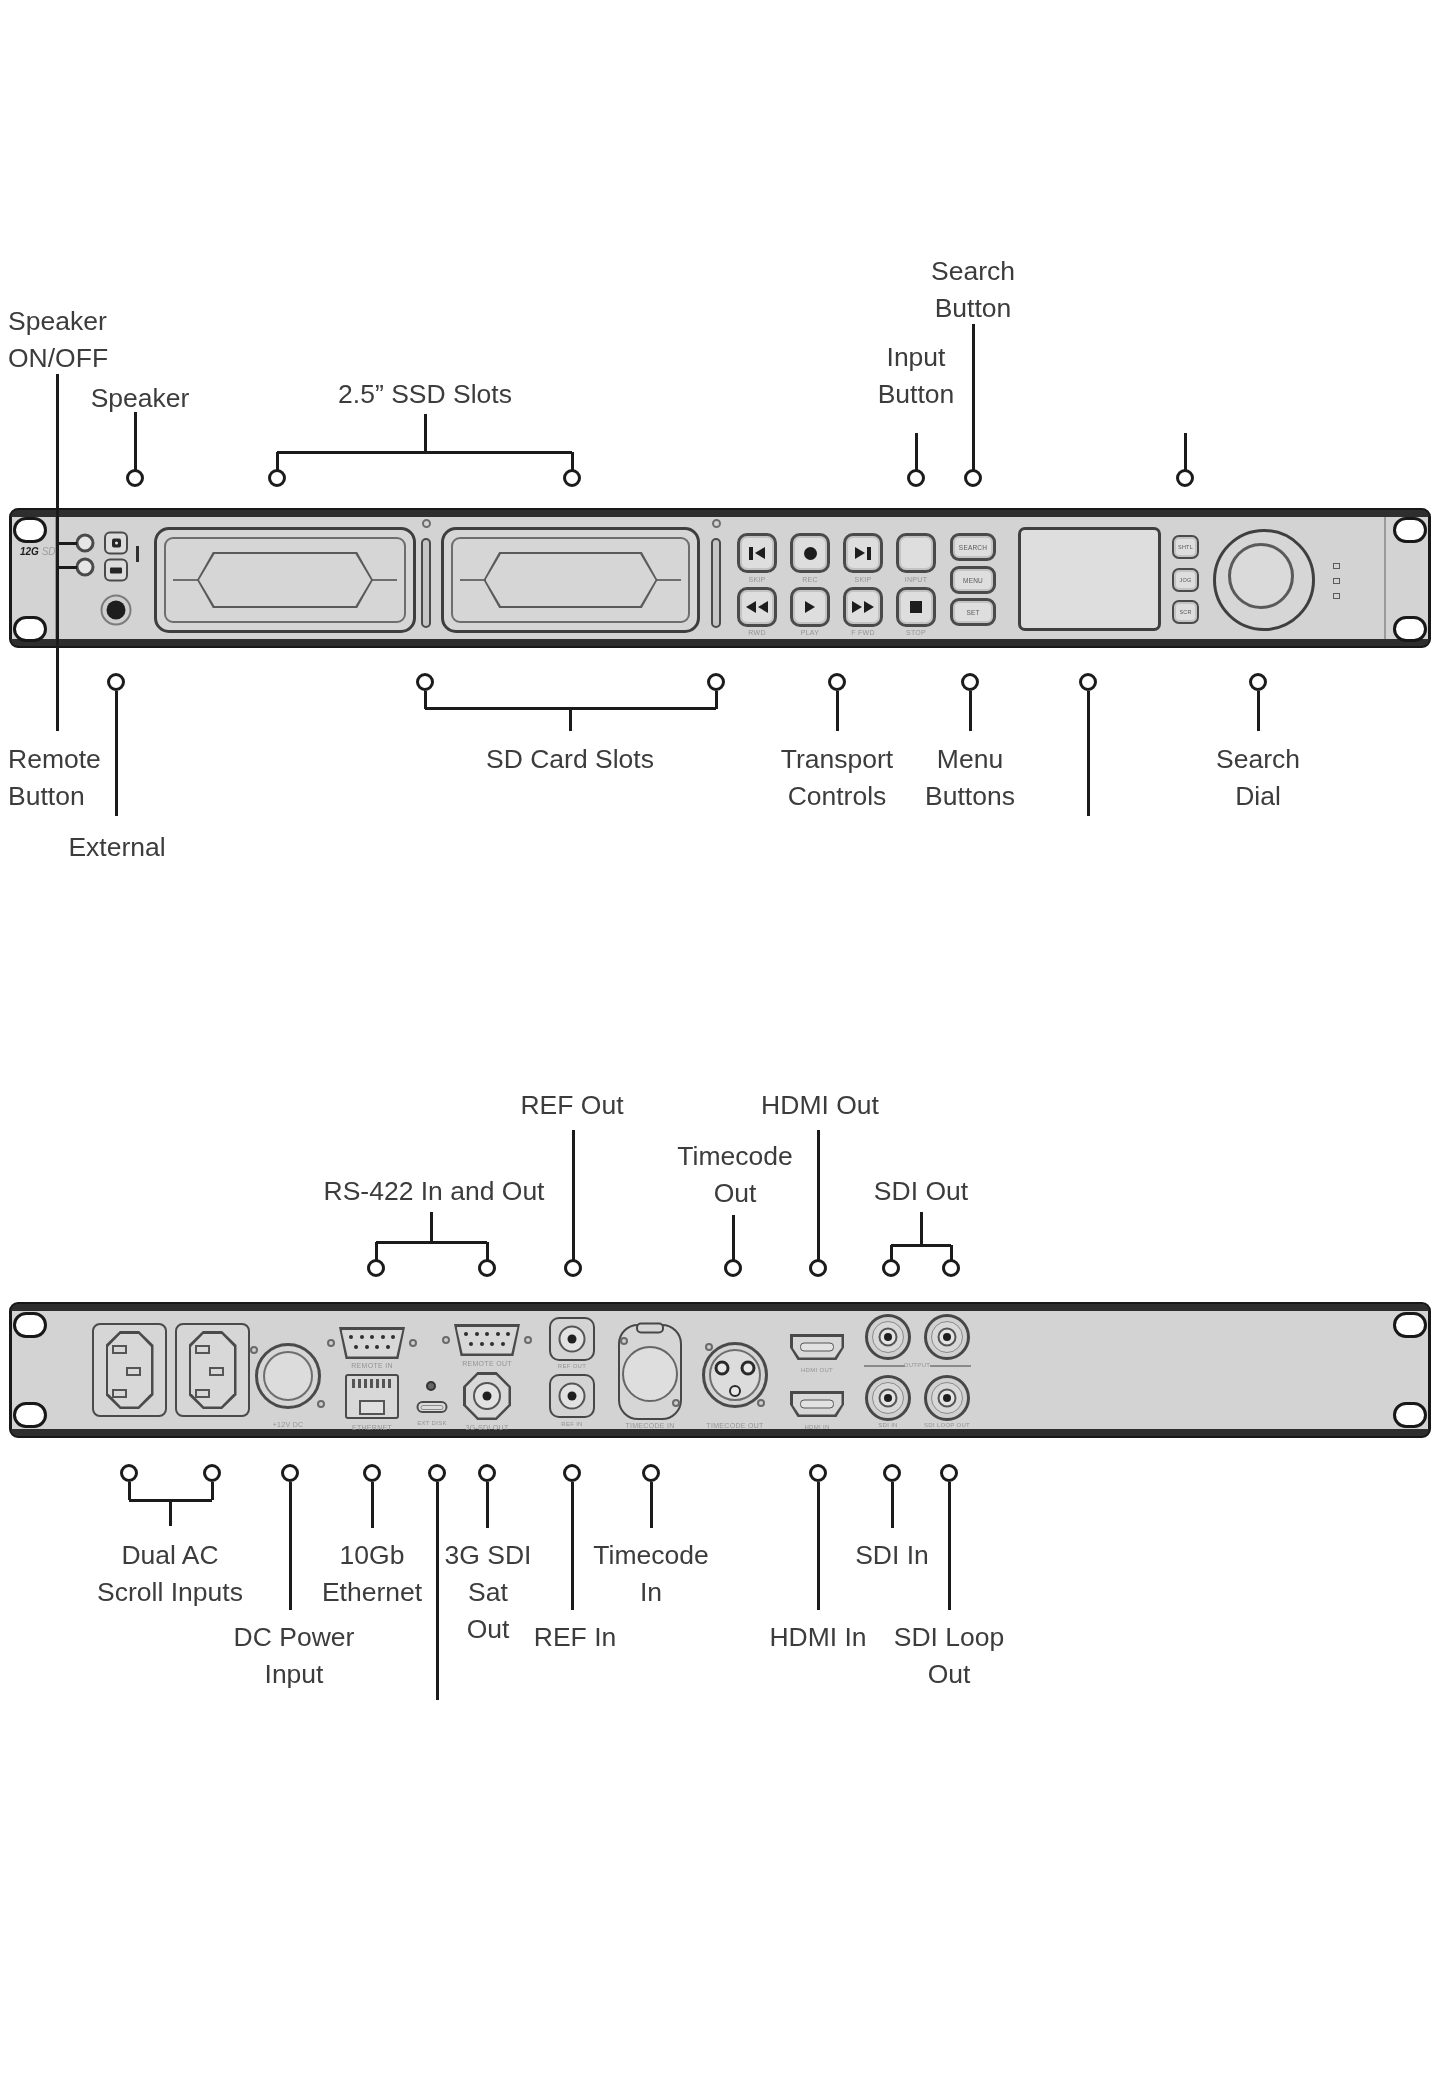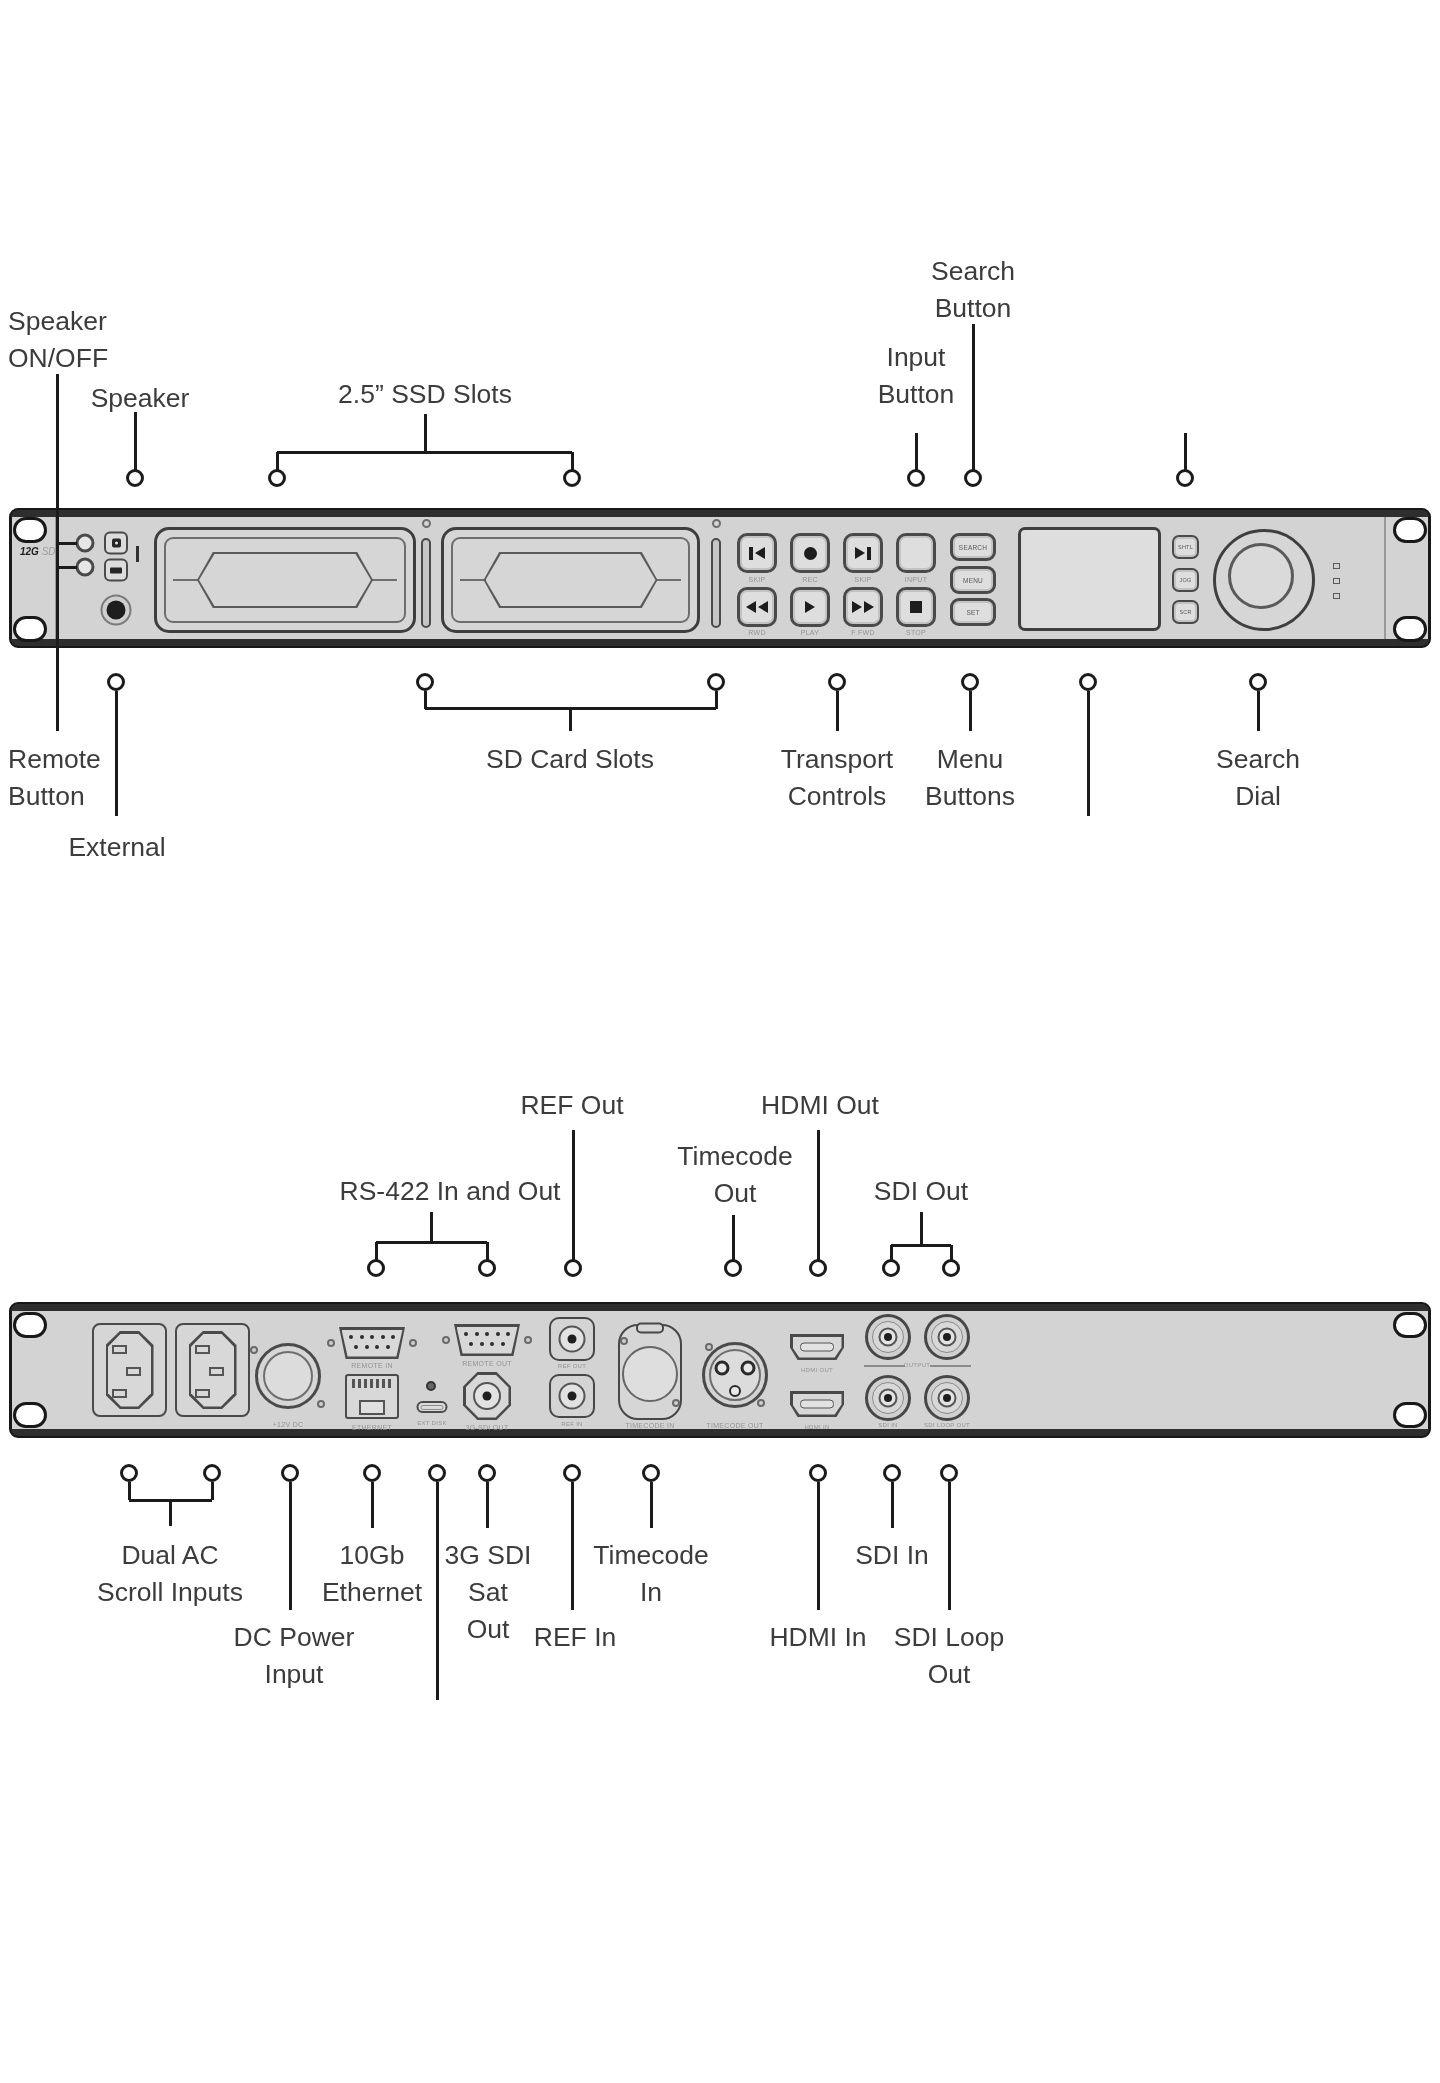--- a/index.html
+++ b/index.html
@@ -243,21 +243,21 @@
   <div class="lbl" style="left:572px;top:1087px">
       <span>REF Out</span>
     </div>
   <div class="lbl" style="left:820px;top:1087px">
       <span>HDMI Out</span>
     </div>
   <div class="lbl" style="left:735px;top:1138px">
     <span>Timecode</span>
       <span>Out</span>
   </div>
-  <div class="lbl" style="left:450px;top:1173px">
+  <div class="lbl" style="left:434px;top:1173px">
       <span>RS-422 In and Out</span>
     </div>
   <div class="lbl" style="left:921px;top:1173px">
       <span>SDI Out</span>
     </div>
 
   <div class="vl" style="left:573px;top:1130px;height:130px"></div>
   <div class="cc" style="left:573px;top:1268px"></div>
   <div class="vl" style="left:818px;top:1130px;height:130px"></div>
   <div class="cc" style="left:818px;top:1268px"></div>

